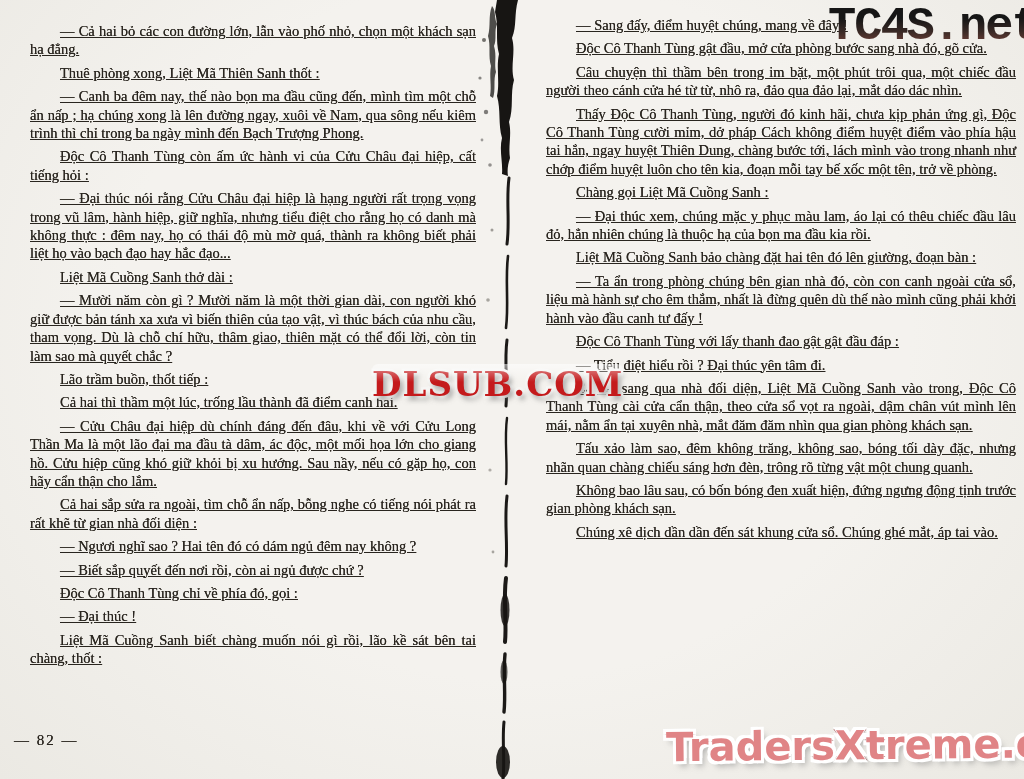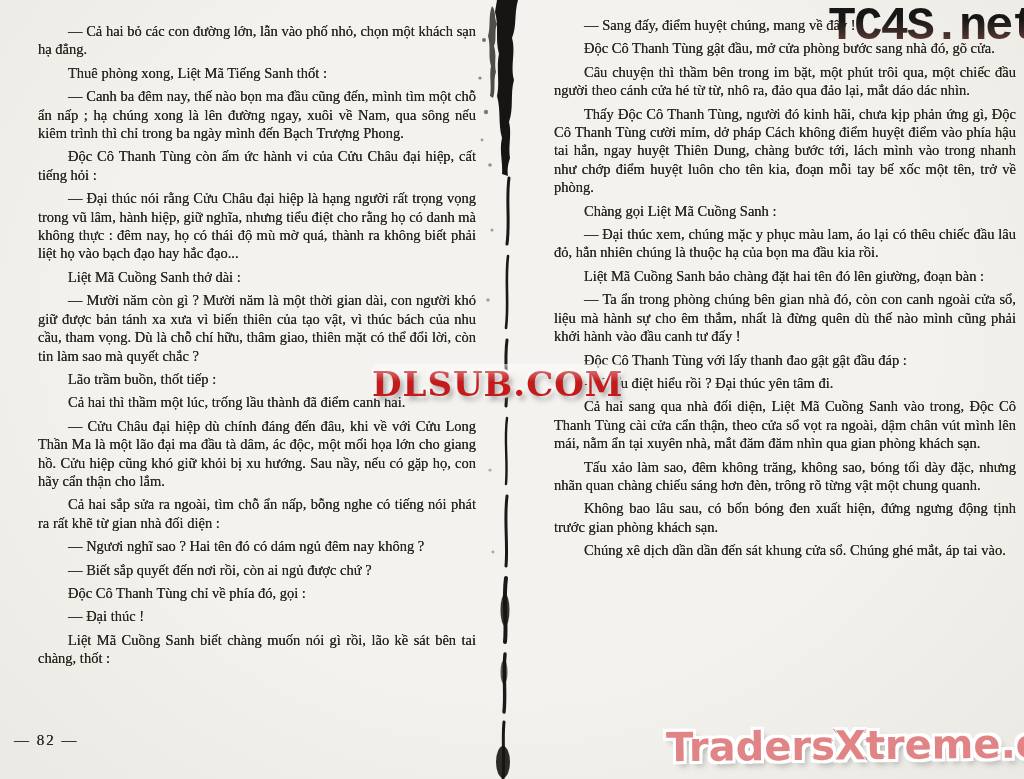--- a/index.html
+++ b/index.html
@@ -5,26 +5,27 @@
   html,body{margin:0;padding:0;}
   #scan{
     position:relative;
     width:1024px;height:779px;
     background: radial-gradient(ellipse at 50% 42%, #f4f2ee 55%, #ebe9e3 100%);
     overflow:hidden;
     font-family:"Liberation Serif","DejaVu Serif",serif;
   }
   .page{position:absolute;color:#29251f;}
   .page p{
-    margin:0 0 5px 8px;
+    margin:0 0 5px 0;
     text-indent:30px;
     text-align:justify;
     font-size:14.5px;
     line-height:18.4px;
     text-shadow:0 0 .4px #3a352e;
+    text-decoration:underline;
   }
   #page-left{left:30px;top:22px;width:446px;}
   #page-right{left:546px;top:16px;width:470px;}
   #page-number{
     position:absolute;left:14px;top:732px;
     font-size:15px;color:#29251f;letter-spacing:2px;
     text-shadow:0 0 .4px #3a352e;
   }
   
   #spine{position:absolute;left:470px;top:0;width:72px;height:779px;}
@@ -68,21 +69,21 @@
     transform:rotate(-.6deg);
   }
 </style>
 </head>
 <body>
 
 <div id="scan">
 
   <div id="page-left" class="page">
     <p>— Cả hai bỏ các con đường lớn, lẫn vào phố nhỏ, chọn một khách sạn hạ đẳng.</p>
-    <p>Thuê phòng xong, Liệt Mã Tiếng Sanh thốt :</p>
+    <p>Thuê phòng xong, Liệt Mã Thiên Sanh thốt :</p>
     <p>— Canh ba đêm nay, thế nào bọn ma đầu cũng đến, mình tìm một chỗ ẩn nấp ; hạ chúng xong là lên đường ngay, xuôi về Nam, qua sông nếu kiêm trình thì chỉ trong ba ngày mình đến Bạch Trượng Phong.</p>
     <p>Độc Cô Thanh Tùng còn ấm ức hành vi của Cửu Châu đại hiệp, cất tiếng hỏi :</p>
     <p>— Đại thúc nói rằng Cửu Châu đại hiệp là hạng người rất trọng vọng trong vũ lâm, hành hiệp, giữ nghĩa, nhưng tiểu điệt cho rằng họ có danh mà không thực : đêm nay, họ có thái độ mù mờ quá, thành ra không biết phải liệt họ vào bạch đạo hay hắc đạo...</p>
     <p>Liệt Mã Cuồng Sanh thở dài :</p>
     <p>— Mười năm còn gì ? Mười năm là một thời gian dài, con người khó giữ được bản tánh xa xưa vì biến thiên của tạo vật, vì thúc bách của nhu cầu, tham vọng. Dù là chỗ chí hữu, thâm giao, thiên mặt có thể đổi lời, còn tin làm sao mà quyết chắc ?</p>
     <p>Lão trầm buồn, thốt tiếp :</p>
     <p>Cả hai thì thầm một lúc, trống lầu thành đã điểm canh hai.</p>
     <p>— Cửu Châu đại hiệp dù chính đáng đến đâu, khi về với Cửu Long Thần Ma là một lão đại ma đầu tà dâm, ác độc, một mối họa lớn cho giang hồ. Cửu hiệp cũng khó giữ khỏi bị xu hướng. Sau nầy, nếu có gặp họ, con hãy cẩn thận cho lắm.</p>
     <p>Cả hai sắp sửa ra ngoài, tìm chỗ ẩn nấp, bỗng nghe có tiếng nói phát ra rất khẽ từ gian nhà đối diện :</p>
     <p>— Ngươi nghĩ sao ? Hai tên đó có dám ngủ đêm nay không ?</p>

